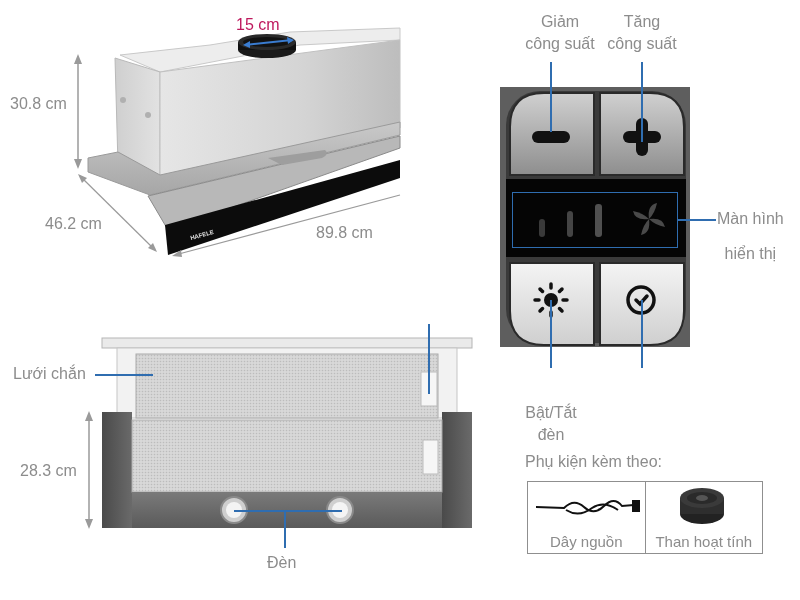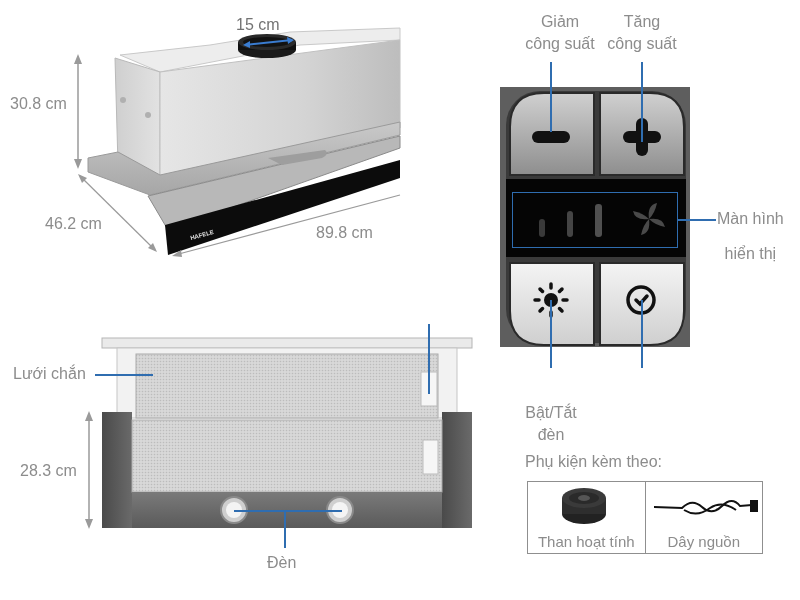--- a/index.html
+++ b/index.html
@@ -69,21 +69,21 @@
     <polygon points="78,169 74,159 82,159" fill="#9a9a9a"></polygon>
 
     <line x1="80" y1="176" x2="155" y2="250" stroke="#9a9a9a" stroke-width="1.2"></line>
     <polygon points="78,174 87,178 82,183" fill="#9a9a9a"></polygon>
     <polygon points="157,252 148,248 153,243" fill="#9a9a9a"></polygon>
 
     <line x1="175" y1="255" x2="400" y2="195" stroke="#9a9a9a" stroke-width="1.2"></line>
     <polygon points="172,256 181,250 182,257" fill="#9a9a9a"></polygon>
   </svg>
   <span class="lbl" style="left:190px;top:224px;font-size:6px;color:#e0e0e0;font-weight:bold;transform:rotate(-15deg);">HAFELE</span>
-  <span class="lbl" style="left:236px;top:14px;color:#737373;">15 cm</span>
+  <span class="lbl" style="left:236px;top:14px;color:#be185d;">15 cm</span>
   <span class="lbl" style="left:10px;top:93px;">30.8 cm</span>
   <span class="lbl" style="left:45px;top:213px;">46.2 cm</span>
   <span class="lbl" style="left:316px;top:222px;">89.8 cm</span>
 </div>
 
 <div class="abs" style="left:490px;top:0;width:310px;height:420px;">
 
   <div class="lbl center" style="left:25px;top:11px;width:90px;">
     <div>Giảm</div>
     <div>công suất</div>
@@ -230,30 +230,30 @@
   <span class="lbl" style="left:20px;top:190px;">28.3 cm</span>
 
   <div class="blue-line" style="left:234px;top:240px;width:108px;height:1.5px;"></div>
   <div class="blue-line" style="left:284px;top:240px;width:1.5px;height:38px;"></div>
   <span class="lbl" style="left:267px;top:282px;">Đèn</span>
 </div>
 
 <span class="lbl" style="left:525px;top:451px;">Phụ kiện kèm theo:</span>
 <div class="acc-table">
   <div class="acc-cell">
+    <svg width="110" height="30" viewBox="0 0 110 30" style="left:6px;top:10px;">
+      <path d="M2,15 L30,16 Q40,6 50,15 Q60,24 70,14 Q80,4 88,14 L100,13" fill="none" stroke="#111" stroke-width="2"></path>
+      <path d="M32,18 Q45,26 58,16 Q70,8 84,18" fill="none" stroke="#111" stroke-width="2"></path>
+      <rect x="98" y="8" width="8" height="12" fill="#111"></rect>
+    </svg>
+    <span class="acc-label">Dây nguồn</span>
+  </div>
+  <div class="acc-cell">
     <svg width="46" height="44" viewBox="0 0 46 44" style="left:33px;top:2px;">
       <ellipse cx="23" cy="30" rx="22" ry="10" fill="#222"></ellipse>
       <rect x="1" y="14" width="44" height="16" fill="#2e2e2e"></rect>
       <ellipse cx="23" cy="14" rx="22" ry="10" fill="#3a3a3a"></ellipse>
       <ellipse cx="23" cy="14" rx="15" ry="6" fill="#2a2a2a"></ellipse>
       <ellipse cx="23" cy="14" rx="6" ry="3" fill="#555"></ellipse>
     </svg>
     <span class="acc-label">Than hoạt tính</span>
   </div>
-  <div class="acc-cell">
-    <svg width="110" height="30" viewBox="0 0 110 30" style="left:6px;top:10px;">
-      <path d="M2,15 L30,16 Q40,6 50,15 Q60,24 70,14 Q80,4 88,14 L100,13" fill="none" stroke="#111" stroke-width="2"></path>
-      <path d="M32,18 Q45,26 58,16 Q70,8 84,18" fill="none" stroke="#111" stroke-width="2"></path>
-      <rect x="98" y="8" width="8" height="12" fill="#111"></rect>
-    </svg>
-    <span class="acc-label">Dây nguồn</span>
-  </div>
 </div>
 
 </body></html>

